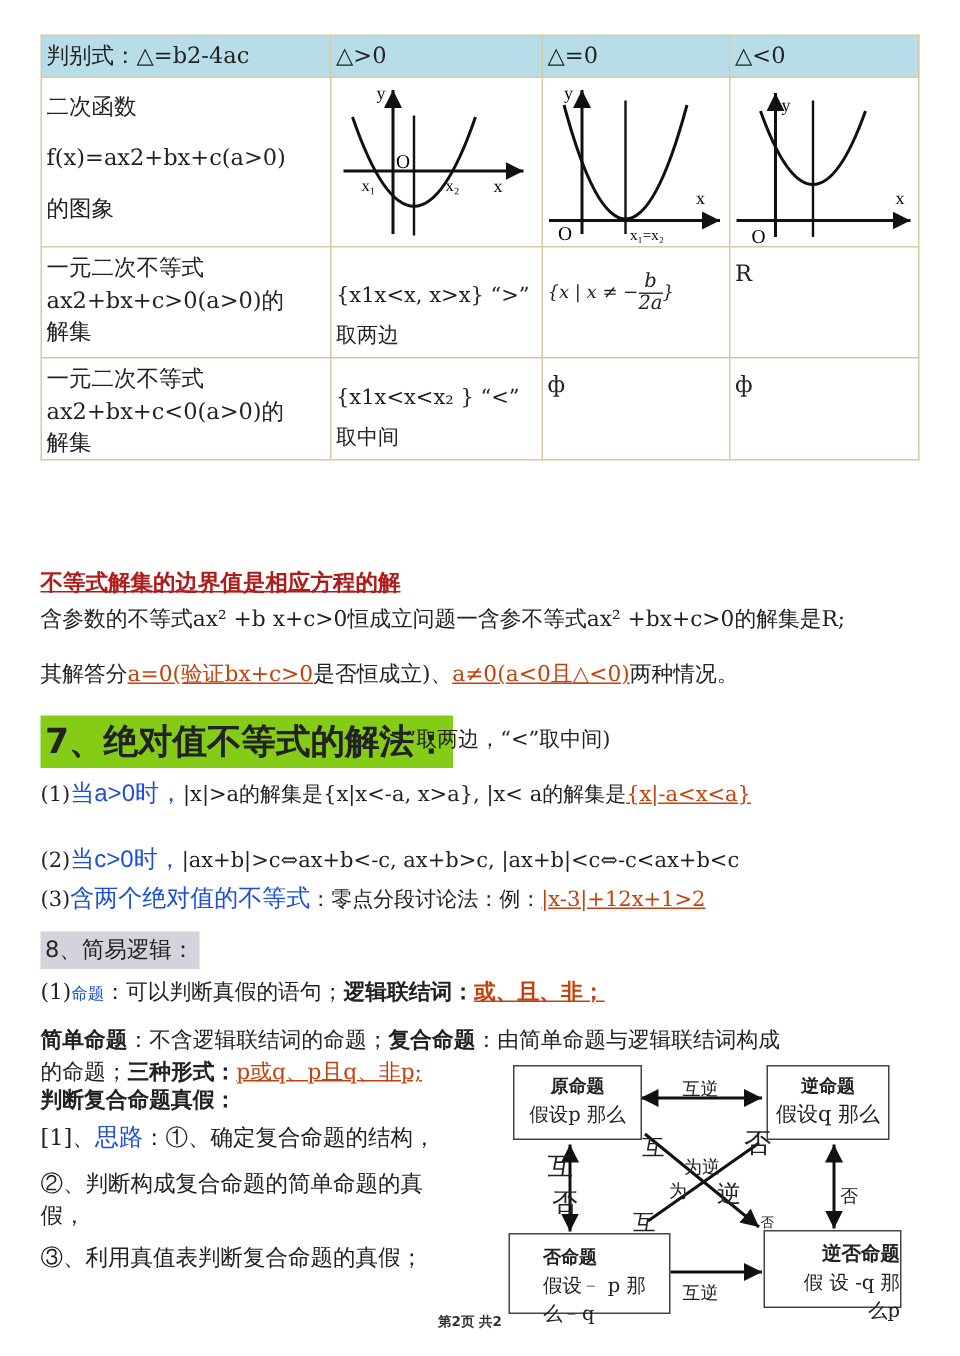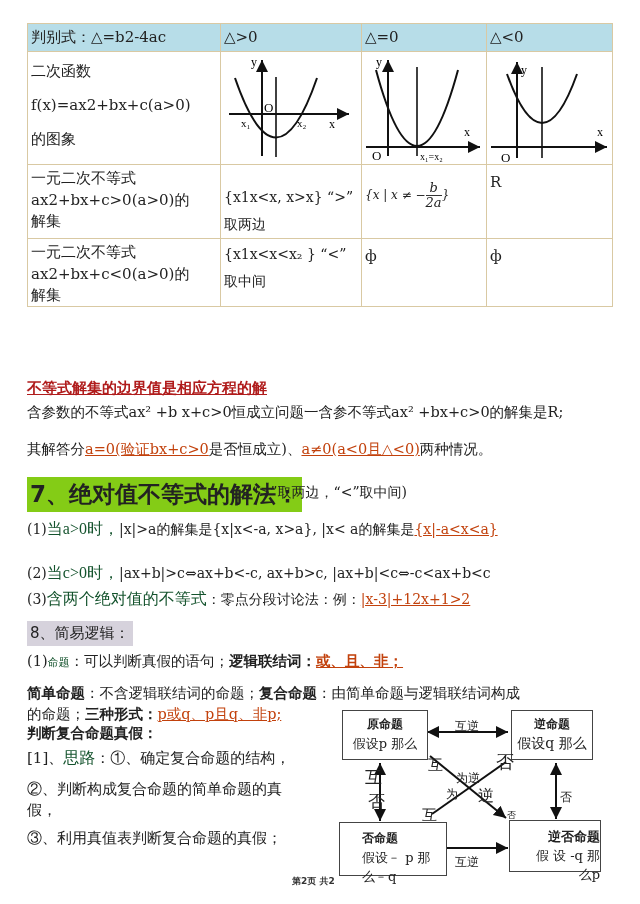--- a/index.html
+++ b/index.html
@@ -4,21 +4,21 @@
 <style>
   html, body { margin:0; padding:0; background:#ffffff; }
   body { width:640px; height:904px; position:relative; overflow:hidden;
          font-family:"DejaVu Serif","Liberation Serif",serif; color:#222; }
   .abs { position:absolute; }
   table.qt { position:absolute; left:27px; top:23px; border-collapse:collapse; table-layout:fixed; }
   table.qt td { border:1px solid #d9c9a3; padding:0 3px; vertical-align:top; font-size:15px; line-height:19px; }
   table.qt tr.hdr td { background:#b7dde8; height:27px; vertical-align:middle; font-size:15px; }
   .red-ul { color:#b01c1c; text-decoration:underline; font-weight:bold; font-family:"DejaVu Sans","Liberation Sans",sans-serif; }
   .rul { color:#c2410c; text-decoration:underline; }
-  .blue { color:#14532d; font-family:Liberation Serif, serif; font-weight:bold; }
+  .blue { color:#1d4ed8; font-family:Liberation Sans, sans-serif; font-weight:bold; }
   .bold { font-weight:bold; font-family:"DejaVu Sans","Liberation Sans",sans-serif; }
   .line { position:absolute; left:27px; white-space:nowrap; font-size:15px; }
   .h7 { position:absolute; left:27px; top:477px; background:#84cc16; font-family:"DejaVu Sans","Liberation Sans",sans-serif; font-weight:bold; font-size:23px; padding:2px 3px; }
   .h8 { position:absolute; left:27px; top:621px; background:#d6d2dc; font-size:15px; padding:3px 3px; font-family:"DejaVu Sans","Liberation Sans",sans-serif; }
   .box { position:absolute; border:1.5px solid #444; background:#fff; font-size:13px; text-align:center; line-height:19px; }
   .frac { display:inline-block; vertical-align:middle; text-align:center; font-style:italic; font-size:13px; line-height:14px; }
   .frac span { display:block; }
   .frac .num { border-bottom:1px solid #333; padding:0 2px; }
 </style>
 </head>
@@ -110,21 +110,21 @@
       <span>{x | x ≠ −</span><span class="frac"><span class="num">b</span><span>2a</span></span><span>}</span>
     </td>
     <td style="padding-top:8px">R</td>
   </tr>
   <tr style="height:68px">
     <td style="padding-top:4px">
       <div>一元二次不等式</div>
       <div style="line-height:24px">ax2+bx+c&lt;0(a&gt;0)的</div>
       <div>解集</div>
     </td>
-    <td style="padding-top:6px;font-size:14px">
+    <td style="padding-top:17px;font-size:14px">
       <div>{x1x&lt;x&lt;x₂ } “&lt;”</div>
       <div style="margin-top:8px">取中间</div>
     </td>
     <td style="padding-top:8px">ф</td>
     <td style="padding-top:8px">ф</td>
   </tr>
 </tbody>
   </table>
 
 <div class="line red-ul" style="top:379px;font-size:15px">不等式解集的边界值是相应方程的解</div>

